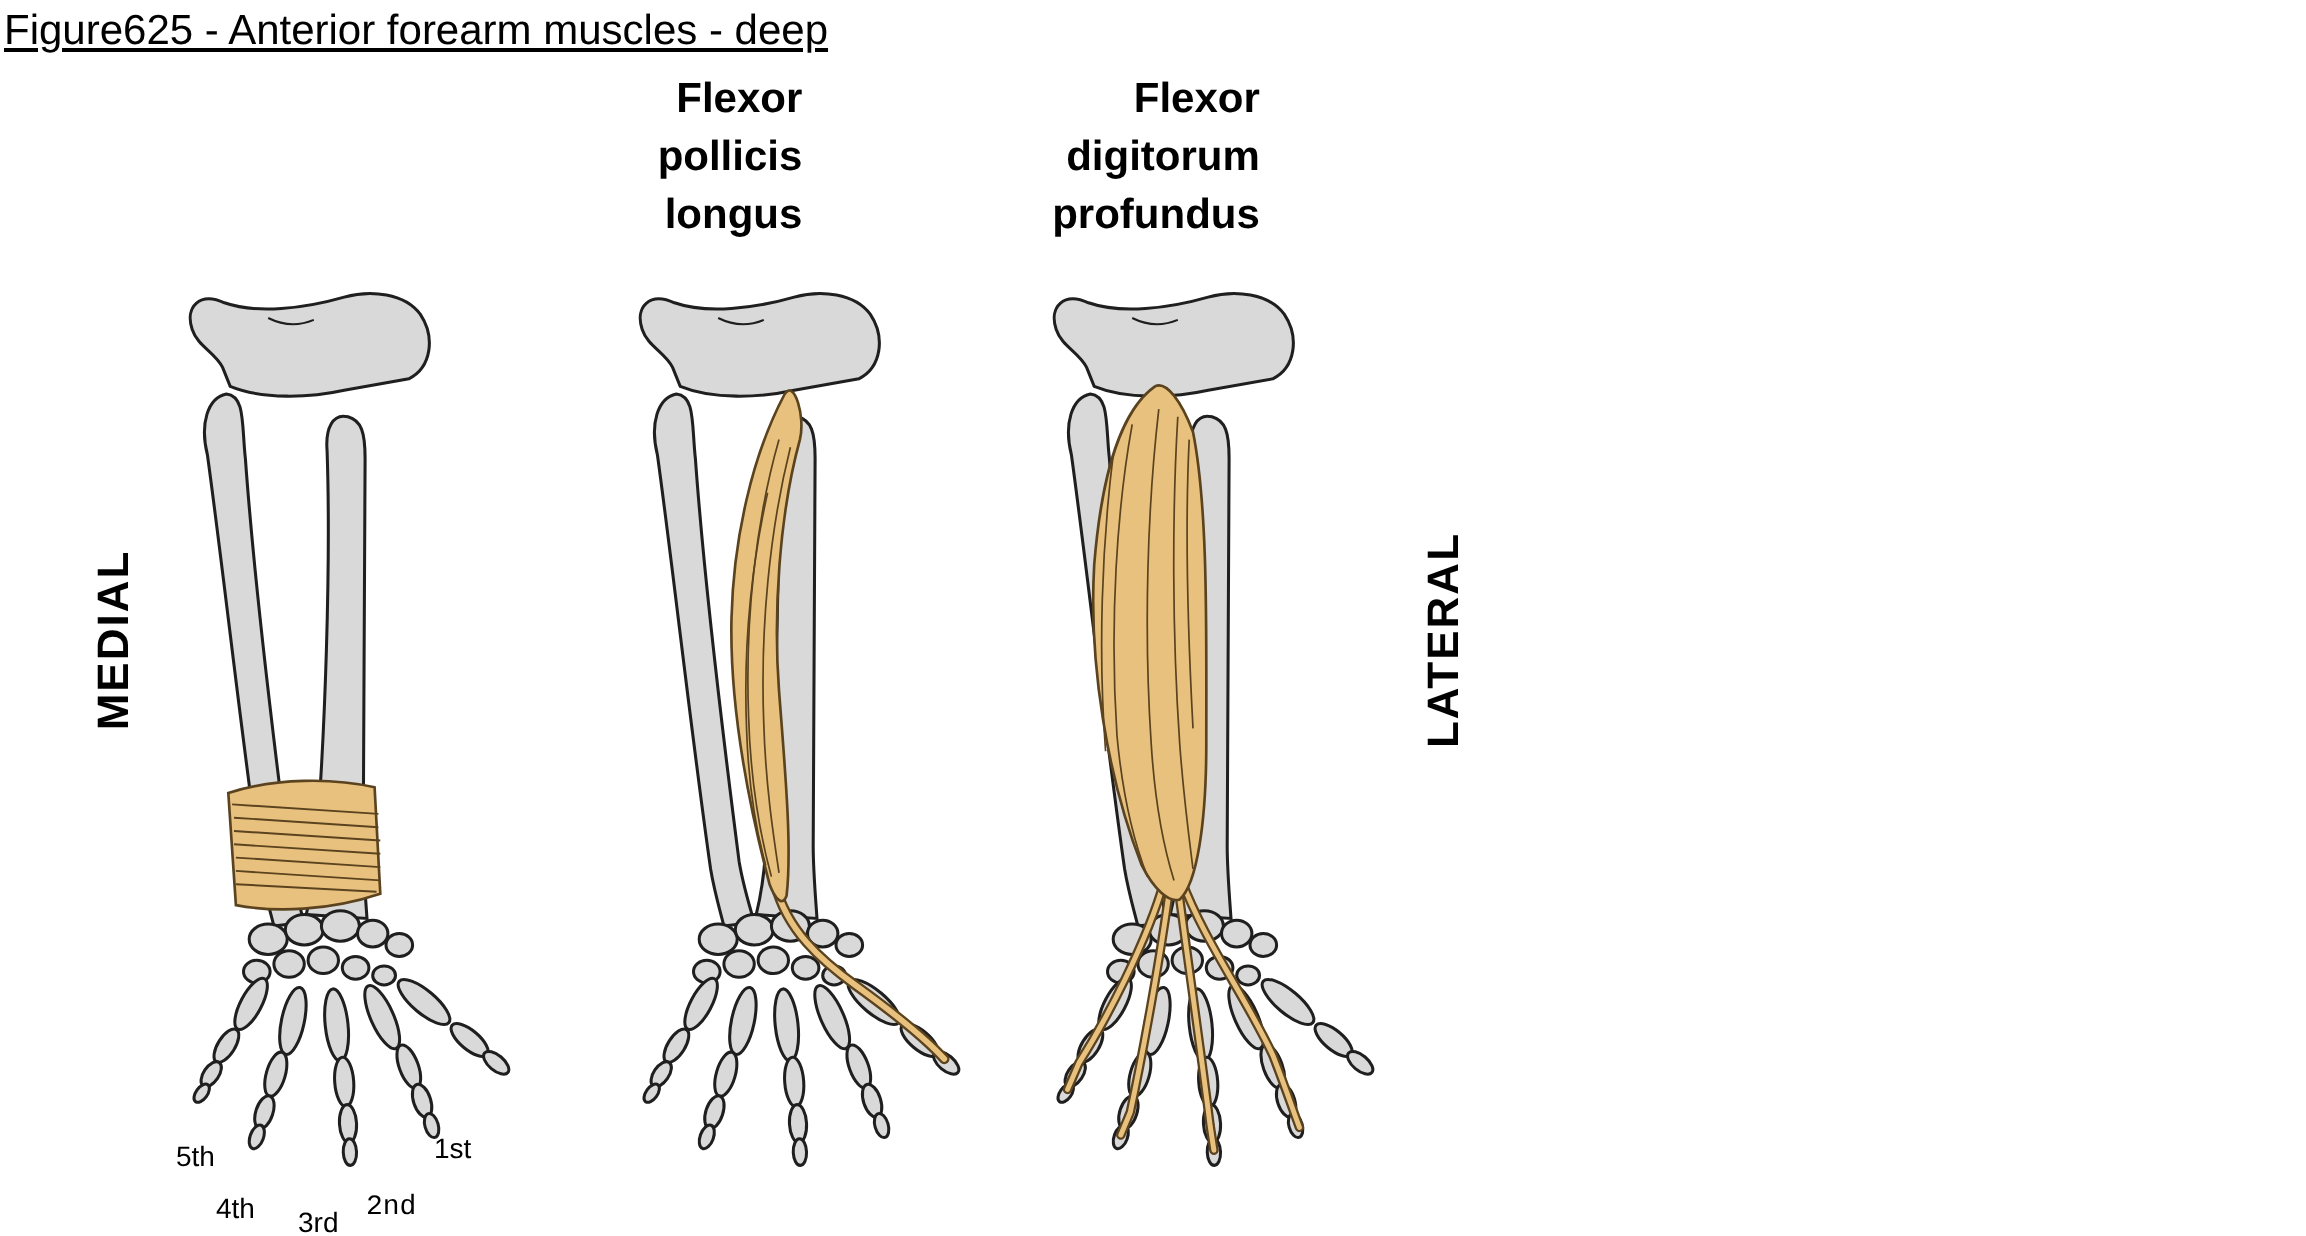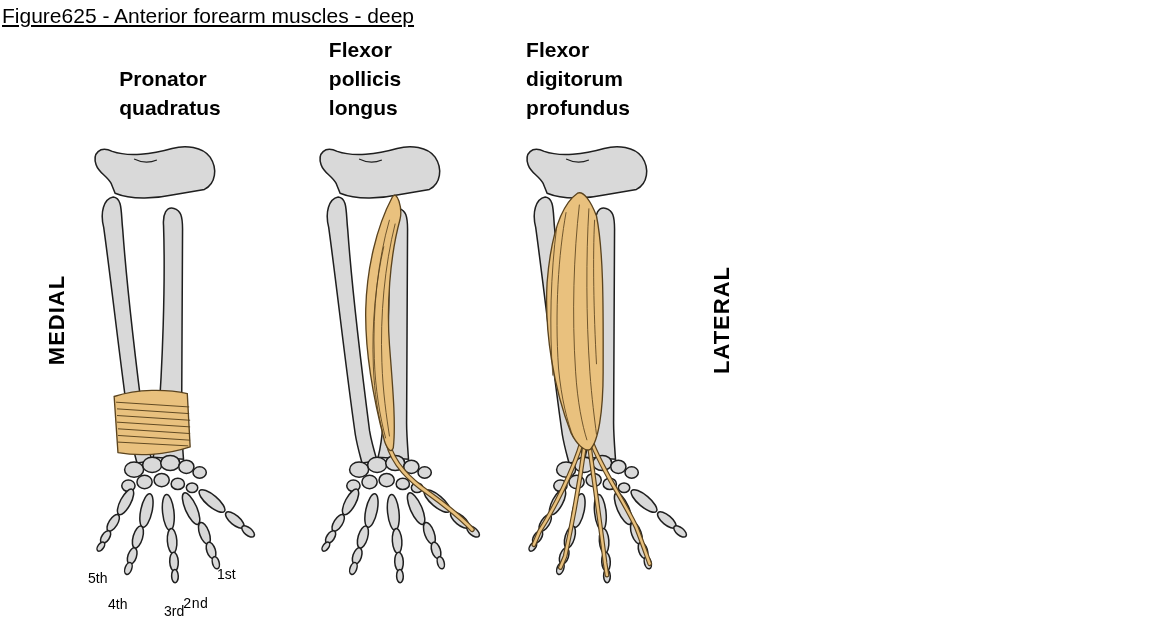--- a/index.html
+++ b/index.html
@@ -15,21 +15,21 @@
   .figure-title{
     position:absolute;
     left:2px; top:4px;
     font-size:21px;
     text-decoration:underline;
     white-space:nowrap;
   }
   .muscle-label{
     position:absolute;
     transform:translateX(-50%);
-    text-align:left;
+    text-align:right;
     font-weight:700;
     font-size:21px;
     line-height:29px;
     white-space:pre-line;
   }
   .side-label{
     position:absolute;
     font-weight:700;
     font-size:22px;
     letter-spacing:1px;
@@ -109,22 +109,20 @@
           <ellipse cx="56" cy="403" rx="10" ry="4.5" transform="rotate(122 56 403)"></ellipse>
           <ellipse cx="48" cy="418" rx="7.5" ry="4" transform="rotate(124 48 418)"></ellipse>
           <ellipse cx="43" cy="428" rx="5.5" ry="3" transform="rotate(126 43 428)"></ellipse>
         </g>
       </g>
     </defs>
   </svg>
 
   <div class="figure-title">Figure625 - Anterior forearm muscles - deep</div>
 
-  <div class="muscle-label" style="left:170px; top:64px;">Pronator
-quadratus</div>
   <div class="muscle-label" style="left:365px; top:35px;">Flexor
 pollicis
 longus</div>
   <div class="muscle-label" style="left:578px; top:35px;">Flexor
 digitorum
 profundus</div>
 
   <div class="side-label" style="left:57px; top:320px;">MEDIAL</div>
   <div class="side-label" style="left:722px; top:320px;">LATERAL</div>
 
@@ -179,17 +177,17 @@
         <path d="M92,68 C86,120 84,184 88,244 C90,276 95,300 100,316"></path>
         <path d="M102,72 C99,122 99,186 103,244 C105,272 108,294 110,310"></path>
         <path d="M68,92 C62,140 60,196 64,248"></path>
         <path d="M108,84 C106,124 107,180 110,236"></path>
       </g>
     </g>
   </svg>
 
   <span class="finger-label" style="left:88px;  top:570px;">5th</span>
   <span class="finger-label" style="left:108px; top:596px;">4th</span>
-  <span class="finger-label" style="left:149px; top:603px;margin-left:15px;">3rd</span>
+  <span class="finger-label" style="left:149px; top:603px;">3rd</span>
   <span class="finger-label" style="left:183px; top:596px;font-family:Liberation Mono, monospace;">2nd</span>
   <span class="finger-label" style="left:217px; top:566px;">1st</span>
 
 </div>
 
 </body></html>

